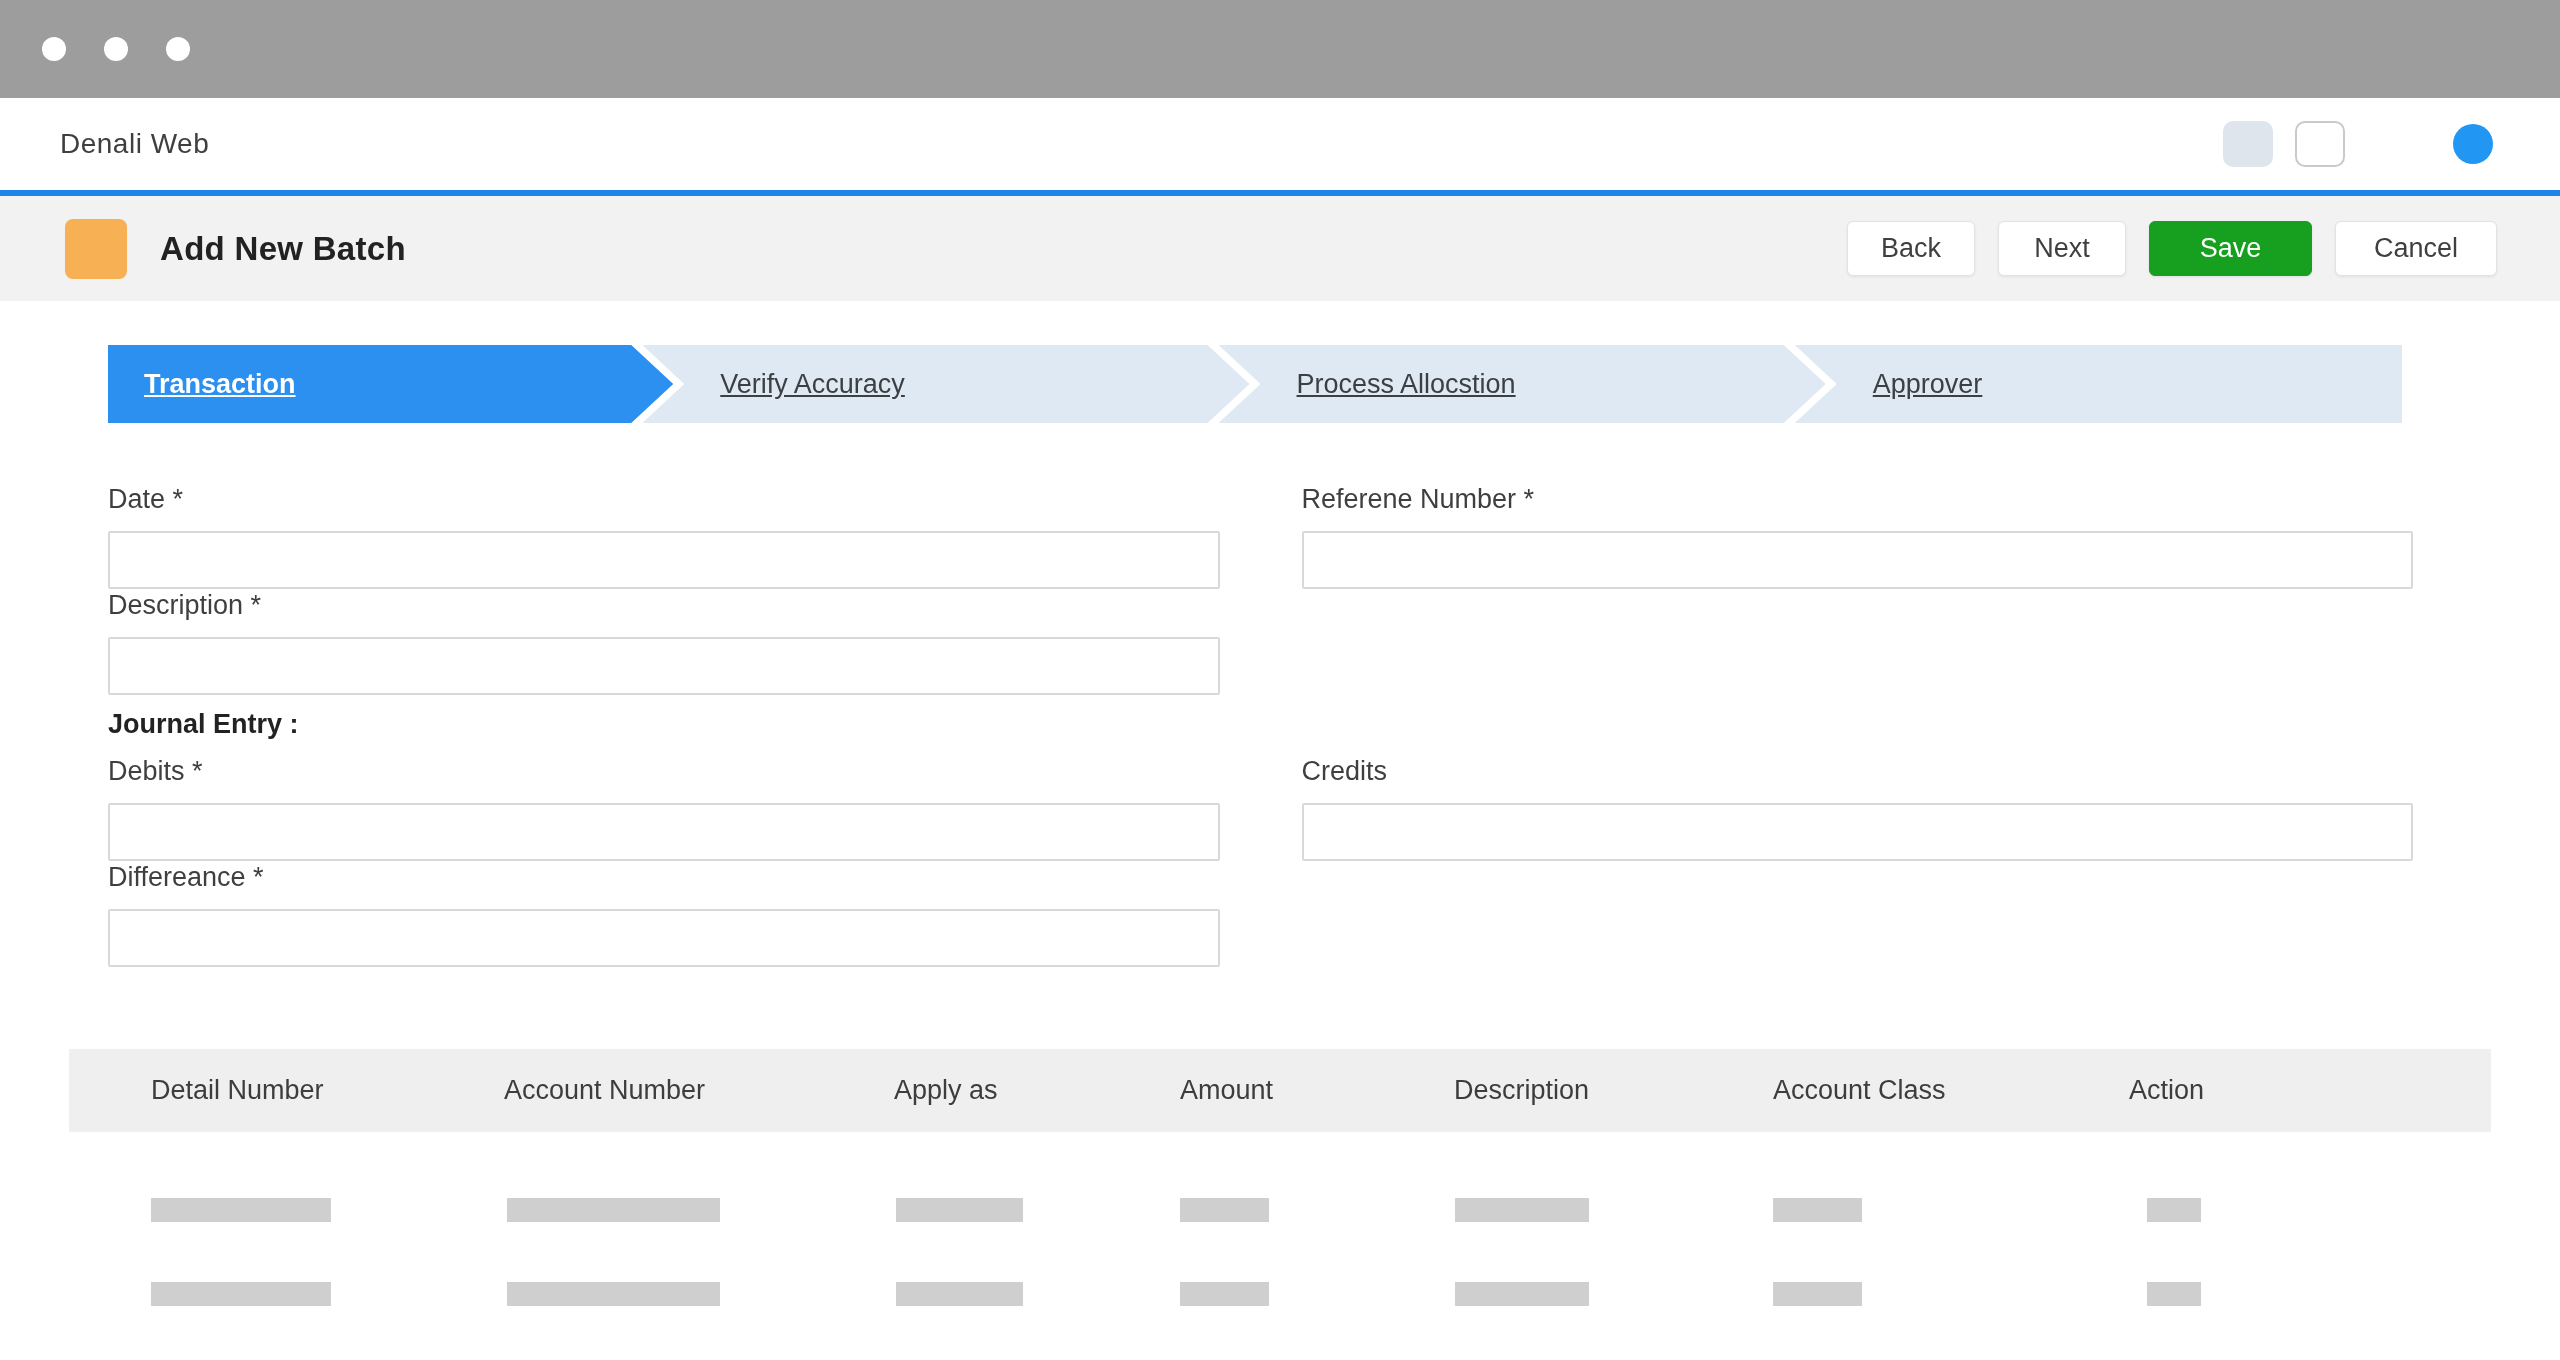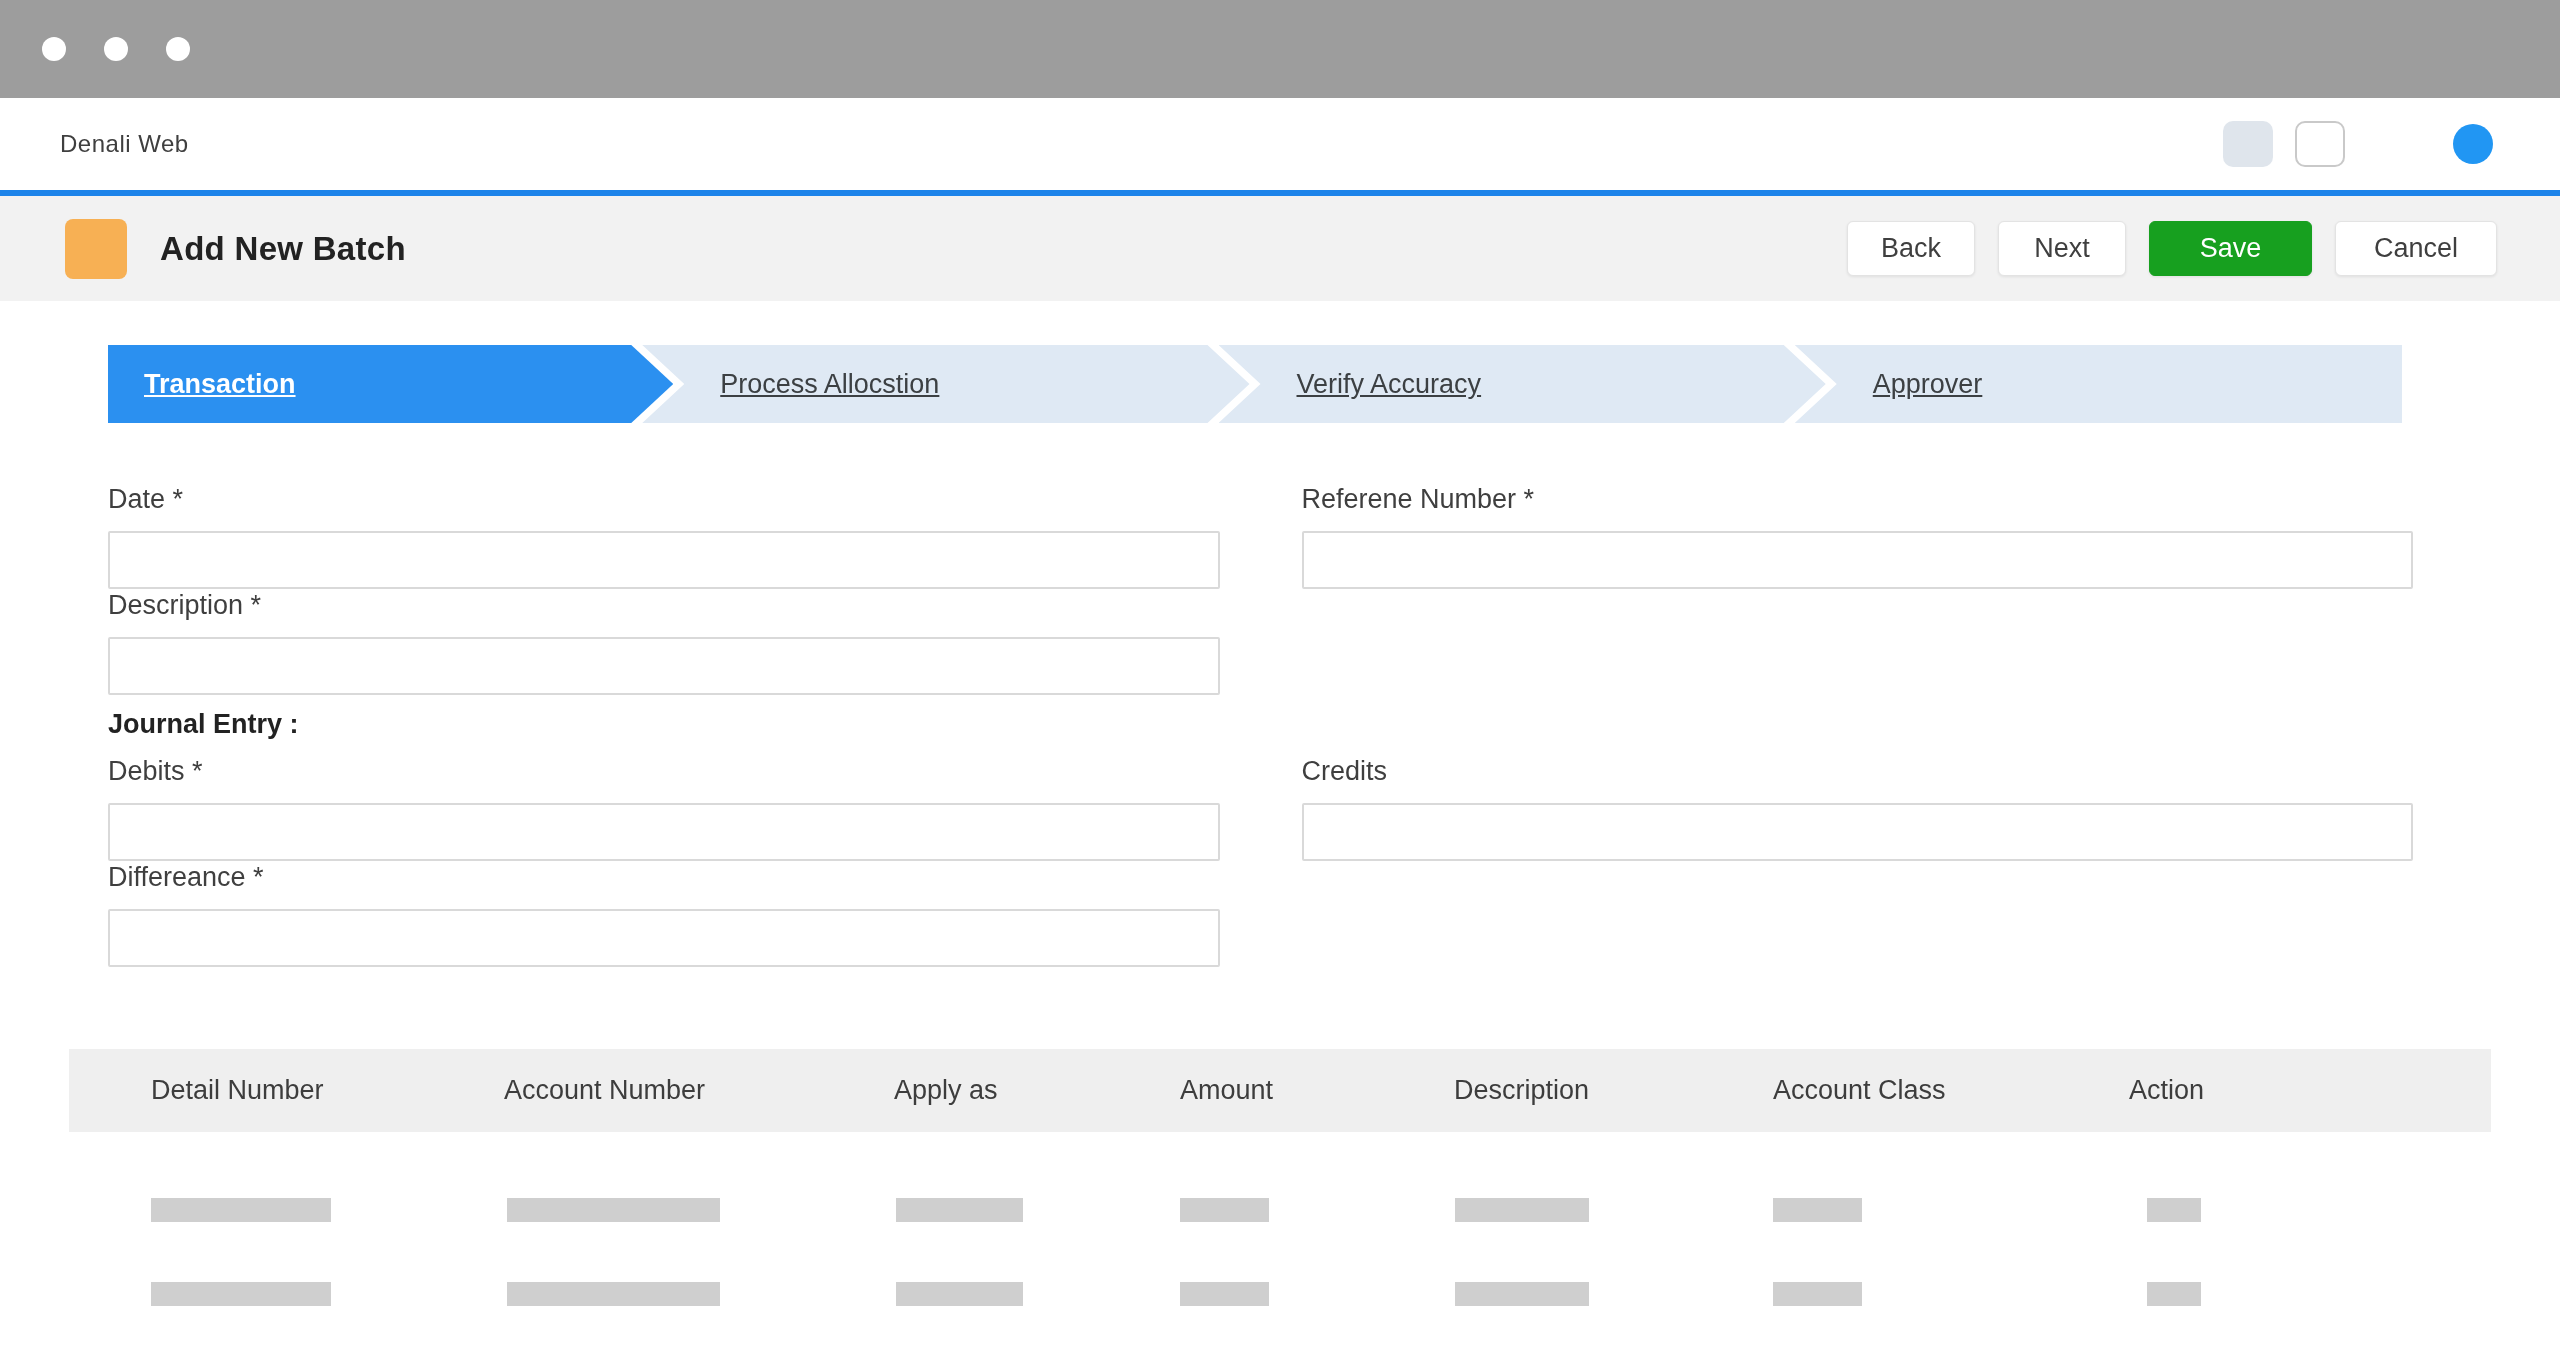--- a/index.html
+++ b/index.html
@@ -21,21 +21,21 @@
   html,body{margin:0;padding:0;}
   body{font-family:"Liberation Sans", sans-serif;background:#fff;}
   .screen{width:2560px;height:1360px;background:#fff;overflow:hidden;position:relative;}
 
   
   .titlebar{height:98px;background:var(--titlebar-gray);display:flex;align-items:center;padding-left:42px;gap:38px;}
   .win-dot{width:24px;height:24px;border-radius:50%;background:#fff;}
 
   
   .appbar{height:98px;background:#fff;border-bottom:6px solid var(--accent-blue);display:flex;align-items:center;}
-  .app-title{margin-left:60px;font-size:24px;color:var(--text-dark);letter-spacing:.5px;}
+  .app-title{margin-left:60px;font-size:28px;color:var(--text-dark);letter-spacing:.5px;}
   .appbar-right{margin-left:auto;display:flex;align-items:center;margin-right:67px;}
   .sq-icon{width:50px;height:46px;border-radius:10px;}
   .sq-filled{background:#dfe5ec;}
   .sq-outlined{background:#fff;border:2px solid #c9c9c9;margin-left:22px;}
   .avatar{width:40px;height:40px;border-radius:50%;background:var(--avatar-blue);margin-left:108px;}
 
   
   .page-header{height:105px;background:var(--band-gray);display:flex;align-items:center;padding:0 63px 0 65px;}
   .batch-icon{width:62px;height:60px;border-radius:8px;background:var(--icon-orange);}
   .page-title{margin-left:33px;font-size:33px;font-weight:700;color:#222;letter-spacing:.3px;}
@@ -105,22 +105,22 @@
     <div class="actions">
       <button class="btn">Back</button>
       <button class="btn">Next</button>
       <button class="btn btn-save">Save</button>
       <button class="btn btn-cancel">Cancel</button>
     </div>
   </div>
 
   <div class="stepper">
     <div class="step active">Transaction</div>
+    <div class="step">Verify Accuracy</div>
     <div class="step">Process Allocstion</div>
-    <div class="step">Verify Accuracy</div>
     <div class="step">Approver</div>
   </div>
 
   <div class="form">
     <div class="grid">
       <div class="field">
         <label class="field-label">Date *</label>
         <input type="text" class="text-input" value="" style="">
       </div>
       <div class="field">

